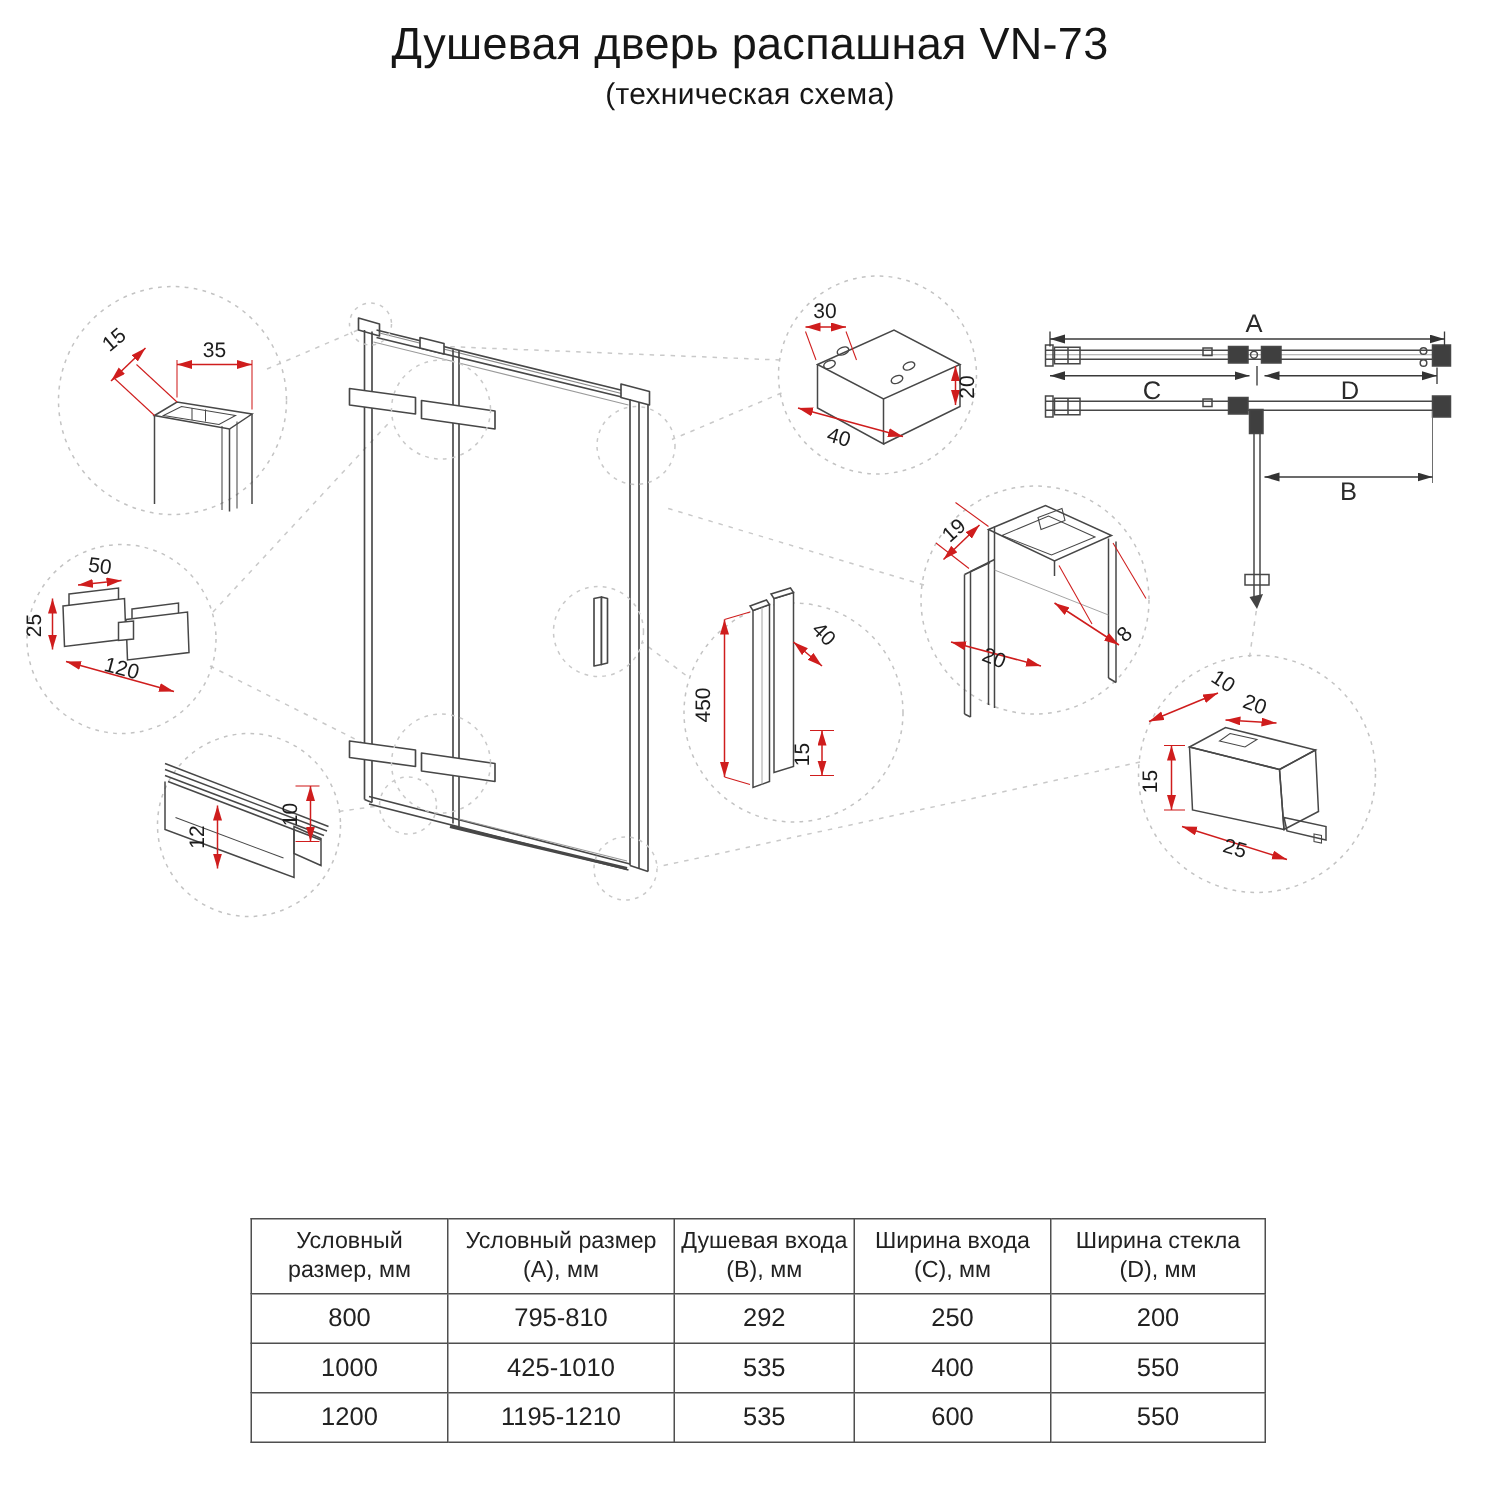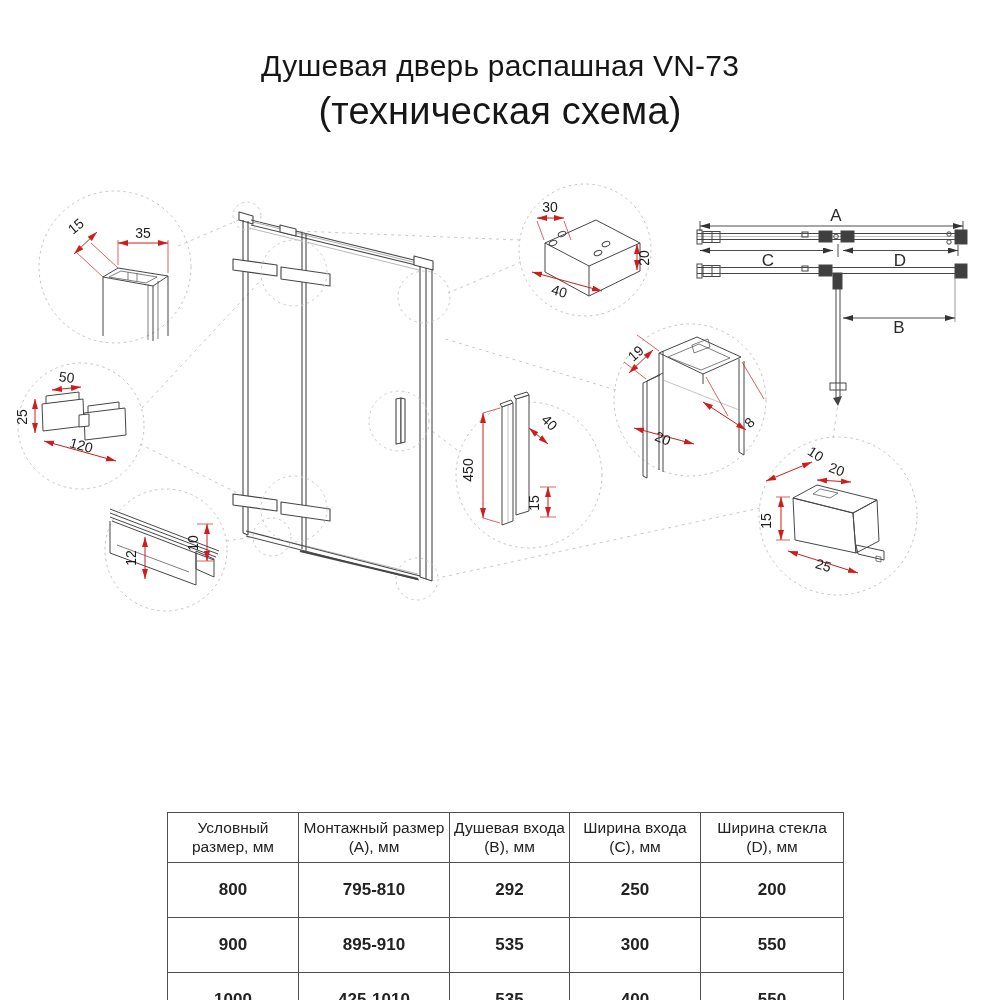--- a/index.html
+++ b/index.html
@@ -2,39 +2,39 @@
 <html><head>
 <meta charset="utf-8">
 <style>
   html,body{margin:0;padding:0;}
   body{
     width:1000px;height:1000px;position:relative;background:#ffffff;
     font-family:"Liberation Sans", sans-serif;color:#1c1c1c;overflow:hidden;
   }
   .title-block{
     position:absolute;top:10px;left:0;width:1000px;text-align:center;
-    line-height:1.32;color:#161616;margin-top:36px;
+    line-height:1.32;color:#161616;
   }
   .title-line1{font-size:30px;font-weight:400;letter-spacing:.2px;}
-  .title-line2{font-size:38px;font-weight:400;letter-spacing:.2px;text-align:center;}
+  .title-line2{font-size:20px;font-weight:400;letter-spacing:.2px;text-align:center;}
   svg.drawing{position:absolute;left:0;top:0;}
   svg text{font-family:"Liberation Sans", sans-serif;fill:#1c1c1c;}
   .dim{font-size:14px;}
   .plan-label{font-size:17px;fill:#2a2a2a;}
   
   .spec-table{
     position:absolute;left:167px;top:812px;width:676px;
     border-collapse:collapse;table-layout:fixed;
   }
   .spec-table th,.spec-table td{
     border:1.4px solid #4f4f4f;text-align:center;vertical-align:middle;
     color:#222;
   }
   .spec-table th{font-weight:400;font-size:15.5px;line-height:1.25;padding:5px 2px;height:34px;}
-  .spec-table td{font-size:17px;font-weight:700;padding:16px 0;height:22px;}
+  .spec-table td{font-size:17px;font-weight:400;padding:5px 0;height:22px;}
 </style>
 </head>
 <body>
 
 <div class="title-block">
   <div class="title-line1">Душевая дверь распашная VN-73</div>
   <div class="title-line2">(техническая схема)</div>
 </div>
 
 <svg class="drawing" width="1000" height="1000" viewBox="0 0 1000 1000">
@@ -342,42 +342,42 @@
   <colgroup>
     <col style="width:131px">
       <col style="width:151px">
       <col style="width:120px">
       <col style="width:131px">
       <col style="width:143px">
   </colgroup>
   <thead>
     <tr>
       <th>Условный размер, мм</th>
-      <th>Монтажный размер (A), мм</th>
+      <th>Условный размер (A), мм</th>
       <th>Душевая входа (B), мм</th>
       <th>Ширина входа (C), мм</th>
       <th>Ширина стекла (D), мм</th>
     </tr>
   </thead>
   <tbody>
     <tr>
       <td>800</td>
       <td>795-810</td>
       <td>292</td>
       <td>250</td>
       <td>200</td>
     </tr>
     <tr>
-      <td>900</td>
-      <td>895-910</td>
-      <td>535</td>
-      <td>300</td>
-      <td>550</td>
-    </tr>
-    <tr>
       <td>1000</td>
       <td>425-1010</td>
       <td>535</td>
       <td>400</td>
       <td>550</td>
     </tr>
+    <tr>
+      <td>1200</td>
+      <td>1195-1210</td>
+      <td>535</td>
+      <td>600</td>
+      <td>550</td>
+    </tr>
   </tbody>
 </table>
 
 </body></html>

